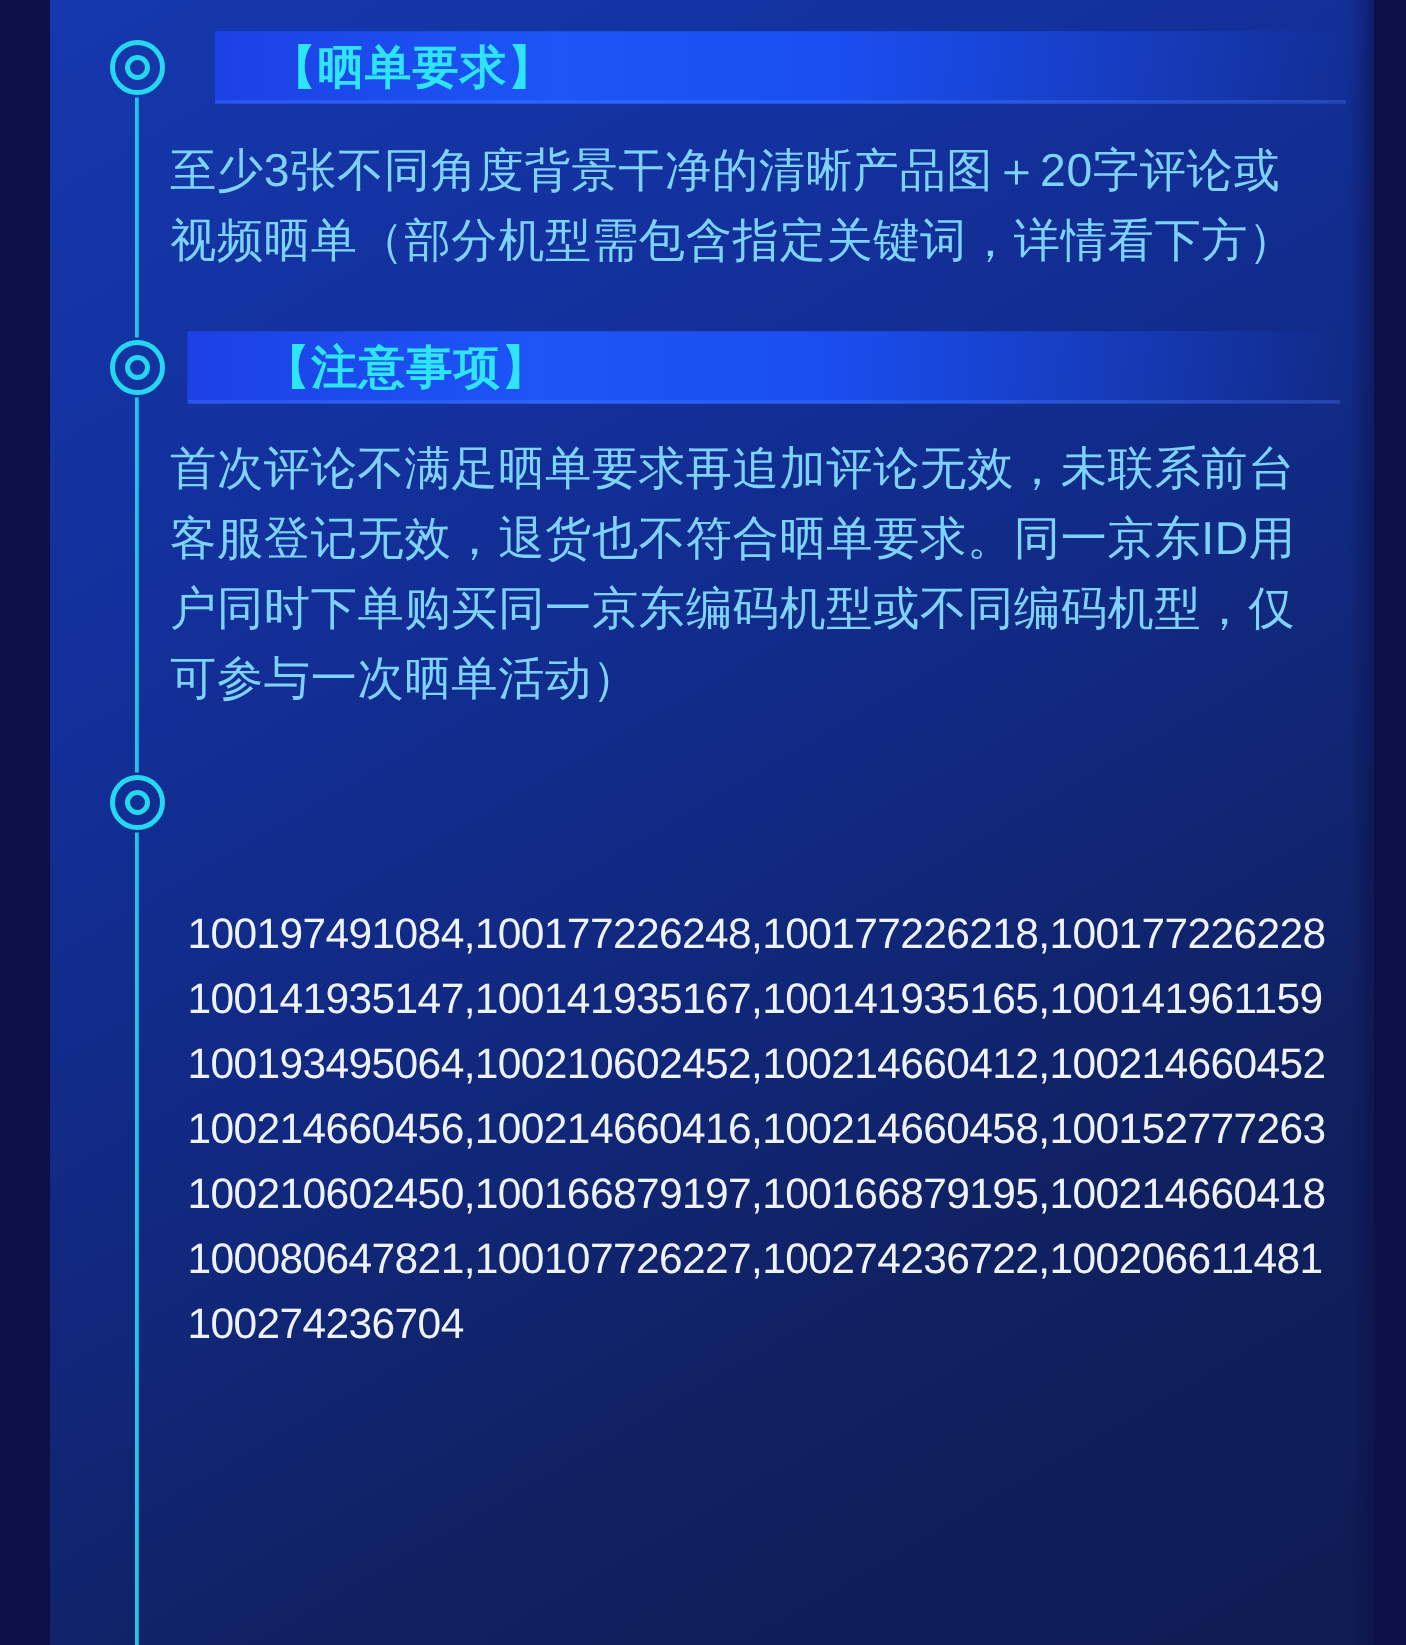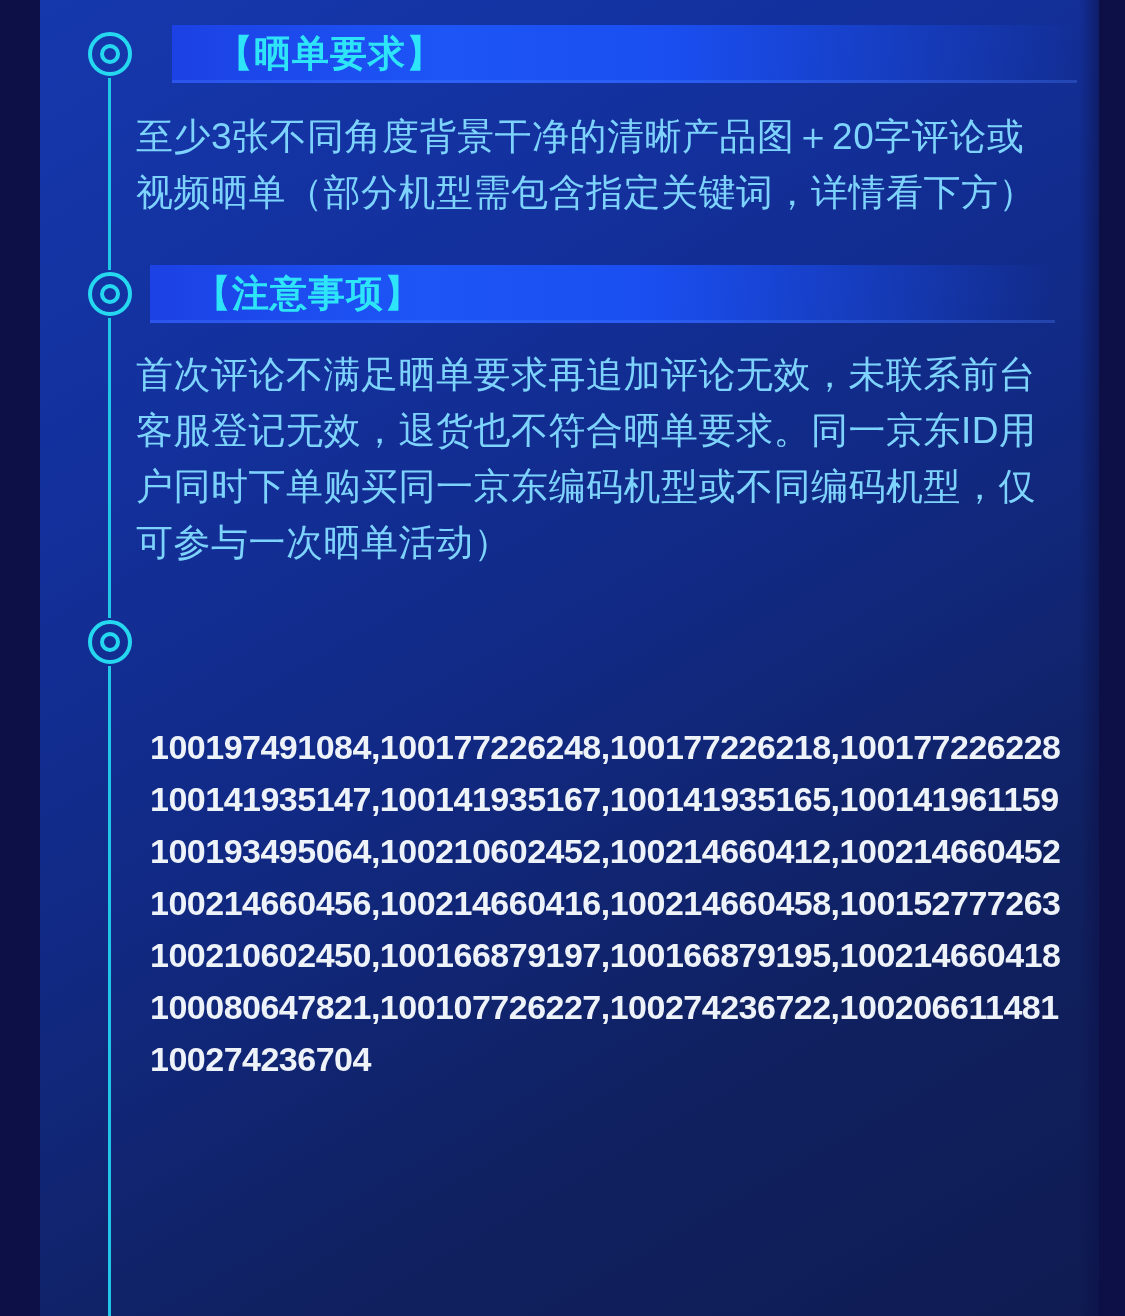--- a/index.html
+++ b/index.html
@@ -42,21 +42,21 @@
     border:4px solid #25d8f0; border-radius:50%;
   }
   .bar {
     position:absolute; left:150px;
     width:905px; height:58px;
     background:linear-gradient(90deg,#1c41e4 0%,#1d55f7 30%,#1a4ef0 55%,rgba(26,78,240,0) 100%);
     box-shadow:inset 0 -3px 0 rgba(80,130,255,.30);
     display:flex; align-items:center;
   }
   .bar-1 { top:25px;margin-left:22px; }
-  .bar-2 { top:265px; }
+  .bar-2 { top:265px;padding-left:17px; }
   .bar-3 { top:613px; }
   .bar-title {
     color:#2ee4f8;
     font-size:37px; font-weight:800;
     letter-spacing:1px;
     padding-left:44px;
     white-space:nowrap;
   }
   .para {
     position:absolute; left:136px; width:915px;
@@ -65,21 +65,20 @@
     letter-spacing:.5px;
     white-space:pre-line;
   }
   .para-1 { top:109px; }
   .para-2 { top:347px; }
   .codes {
     position:absolute; left:150px; top:721px; width:930px;
     color:#eef2f9;
     font-size:34px; line-height:52px;
     letter-spacing:-.5px;
-    font-weight:bold;
   }
   .code-line { white-space:nowrap; }
 </style>
 </head>
 <body>
 
 <div class="page">
 
   <div class="panel"></div>
 

